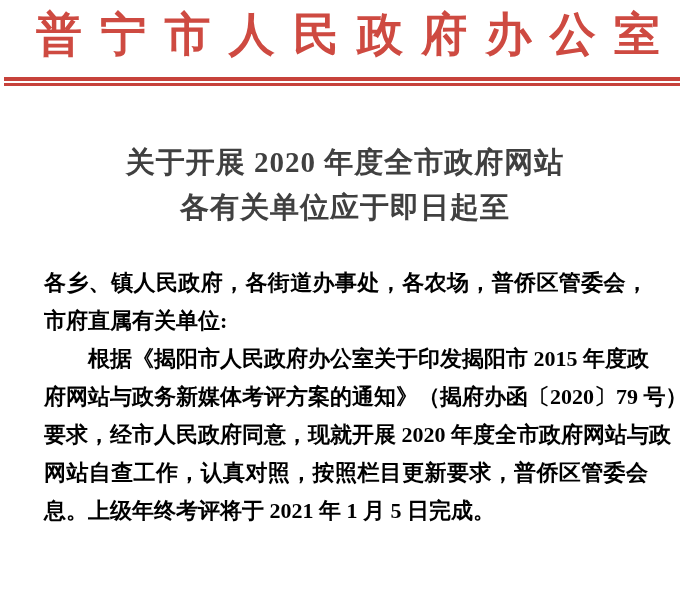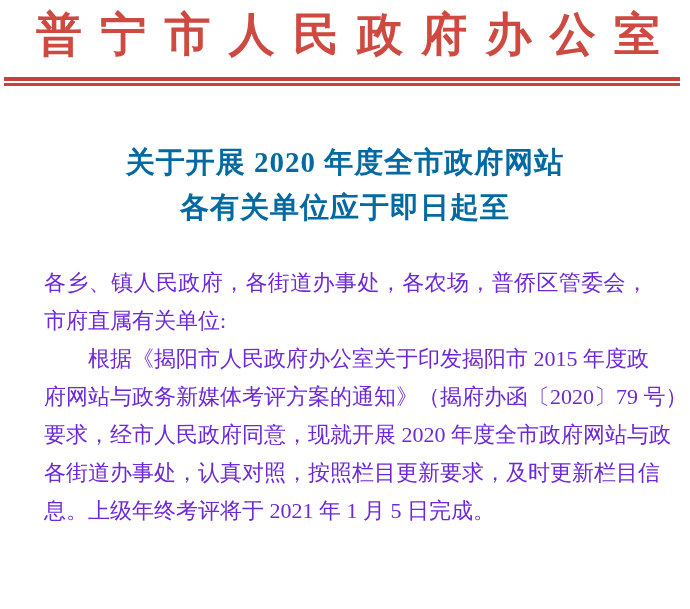--- a/index.html
+++ b/index.html
@@ -53,34 +53,35 @@
   
   .doc-title {
     position: absolute;
     top: 140px;
     left: 0;
     width: 690px;
     margin: 0;
     text-align: center;
     font-size: 29px;
     font-weight: 700;
-    color: #0369a1;
+    color: #404040;
     line-height: 45px;
     letter-spacing: 1px;
   }
   .doc-title .t-line { display: block; }
   
   .doc-body {
     position: absolute;
     top: 264px;
     left: 44px;
     width: 604px;
     font-size: 22px;
-    color: #6d28d9;
+    color: #000000;
     line-height: 38px;
+    font-weight: bold;
   }
   .line {
     text-align: justify;
     text-align-last: justify;
     white-space: nowrap;
   }
   .line.natural {
     text-align: center;
     text-align-last: left;
   }
@@ -116,17 +117,17 @@
     <span class="t-line">关于开展 2020 年度全市政府网站</span>
     <span class="t-line">各有关单位应于即日起至</span>
   </h1>
 
   <div class="doc-body">
     <div class="line">各乡、镇人民政府，各街道办事处，各农场，普侨区管委会，</div>
     <div class="line natural">市府直属有关单位:</div>
     <div class="line indent">根据《揭阳市人民政府办公室关于印发揭阳市 2015 年度政</div>
     <div class="line">府网站与政务新媒体考评方案的通知》（揭府办函〔2020〕79 号）</div>
     <div class="line">要求，经市人民政府同意，现就开展 2020 年度全市政府网站与政</div>
-    <div class="line">各街道办事处，认真对照，按照栏目更新要求，及时更新栏目信</div>
+    <div class="line">网站自查工作，认真对照，按照栏目更新要求，普侨区管委会</div>
     <div class="line natural">息。上级年终考评将于 2021 年 1 月 5 日完成。</div>
   </div>
 
 </div>
 
 </body></html>

